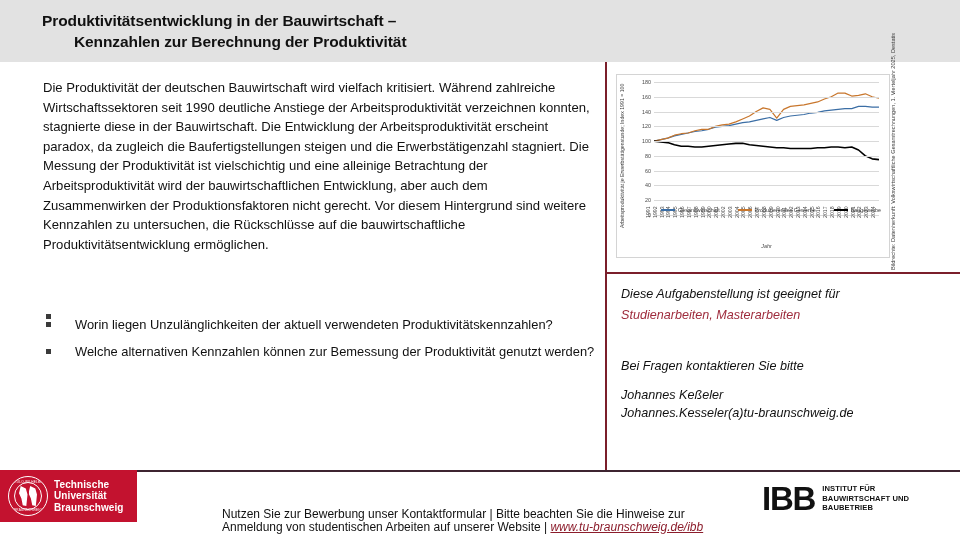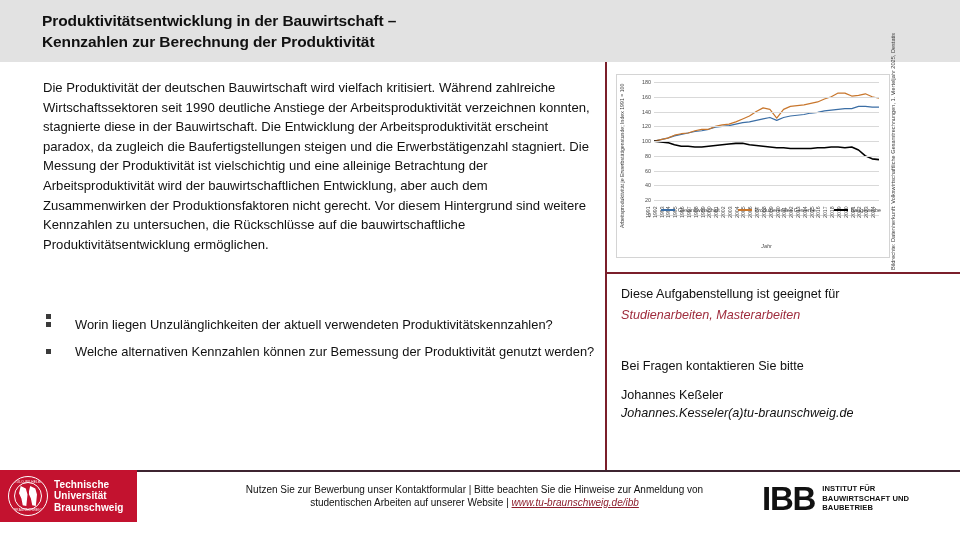--- a/index.html
+++ b/index.html
@@ -30,21 +30,21 @@
   .header-title {
     position: absolute;
     left: 42px; top: 10px;
     width: 640px;
     font-size: 15.5px;
     font-weight: bold;
     line-height: 21px;
     letter-spacing: -0.1px;
     color: #111111;
   }
-  .header-title .line2 { display: block; }
+  .header-title .line2 { display: block; margin-left: 32px; }
 
   
   .v-divider {
     position: absolute;
     left: 605px; top: 62px;
     width: 1.5px; height: 408px;
     background: #7b1f2b;
   }
   .h-divider-right {
     position: absolute;
@@ -192,20 +192,21 @@
     width: 14px; height: 1.6px;
     display: inline-block;
   }
 
   .right-text {
     position: absolute;
     left: 621px;
     font-size: 12.6px;
     color: #111111;
     line-height: 18px;
+    font-style: italic;
   }
   #aufgabe-line  { top: 285px; }
   #zielgruppe    { top: 306px; font-style: italic; color: #9e2b3c; }
   #kontakt-line  { top: 357px; }
   #kontakt-name  { top: 386px; }
   #kontakt-mail  { top: 404px; font-style: italic; }
 
   
   .tu-logo {
     position: absolute;
@@ -260,26 +261,25 @@
   .st-bot { bottom: 2.6px; left: 50%; transform: translateX(-50%); }
   .tu-words {
     color: #ffffff;
     font-size: 10px;
     font-weight: bold;
     line-height: 11.6px;
     letter-spacing: 0.1px;
   }
   .footer-note {
     position: absolute;
-    left: 222px; top: 484px;
+    left: 222px; top: 508px;
     width: 505px;
-    font-size: 10px;
+    font-size: 12px;
     line-height: 12.6px;
     color: #111111;
-    text-align: center;
   }
   .footer-note .link {
     color: #8c1d2c;
     font-style: italic;
     text-decoration: underline;
   }
   .ibb-logo {
     position: absolute;
     left: 762px; top: 482px;
     display: flex;

